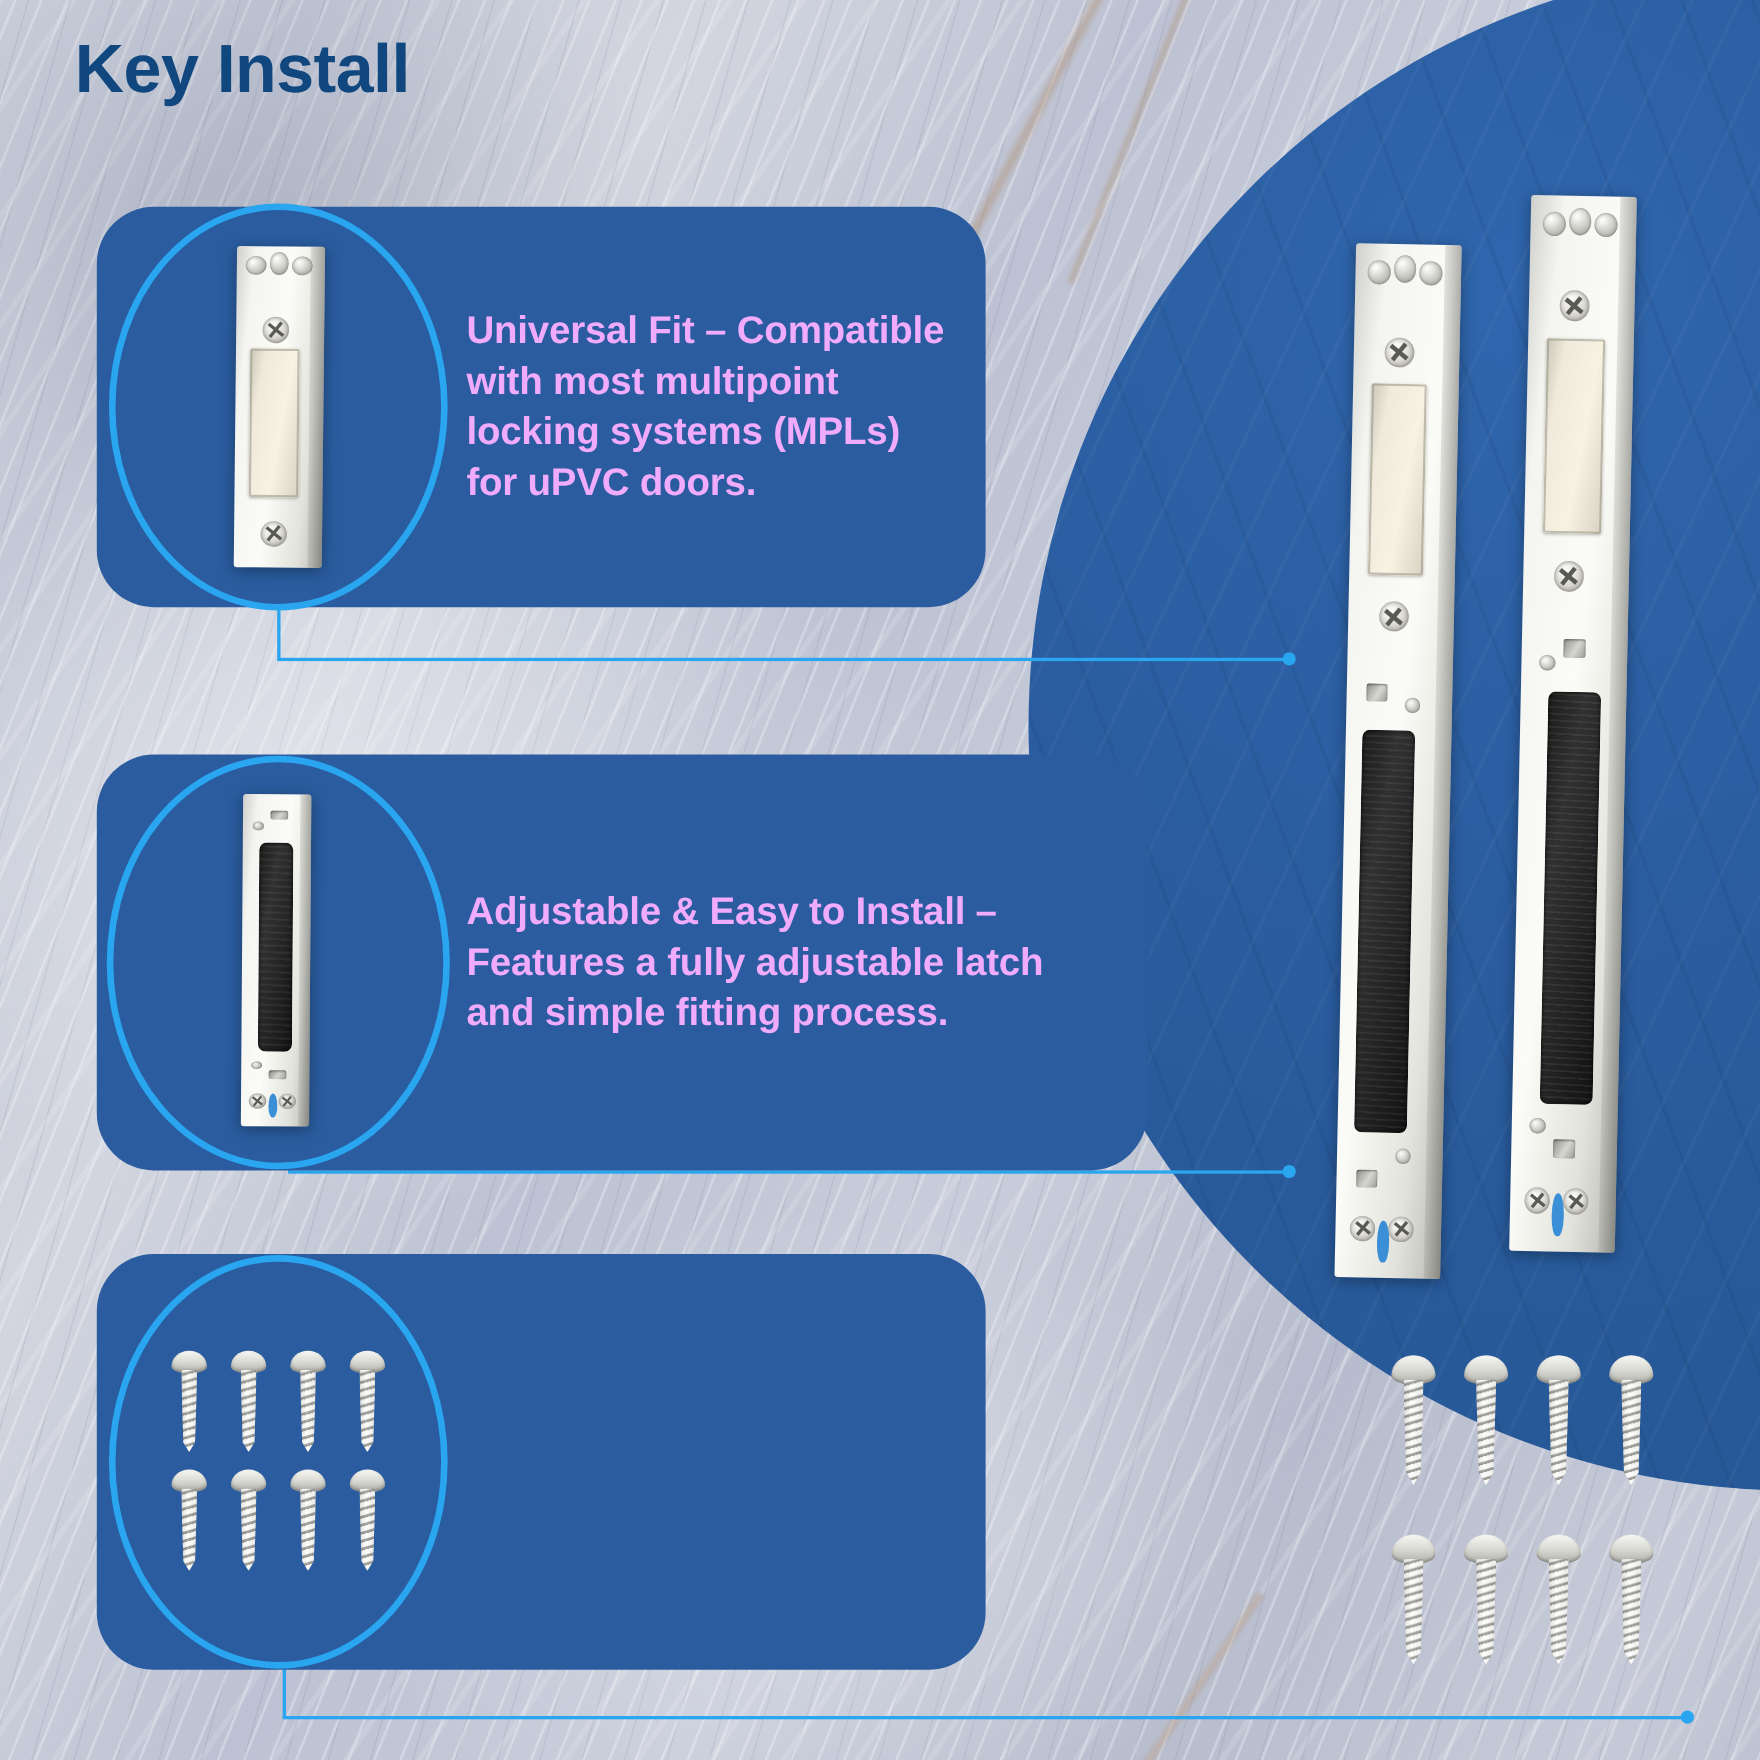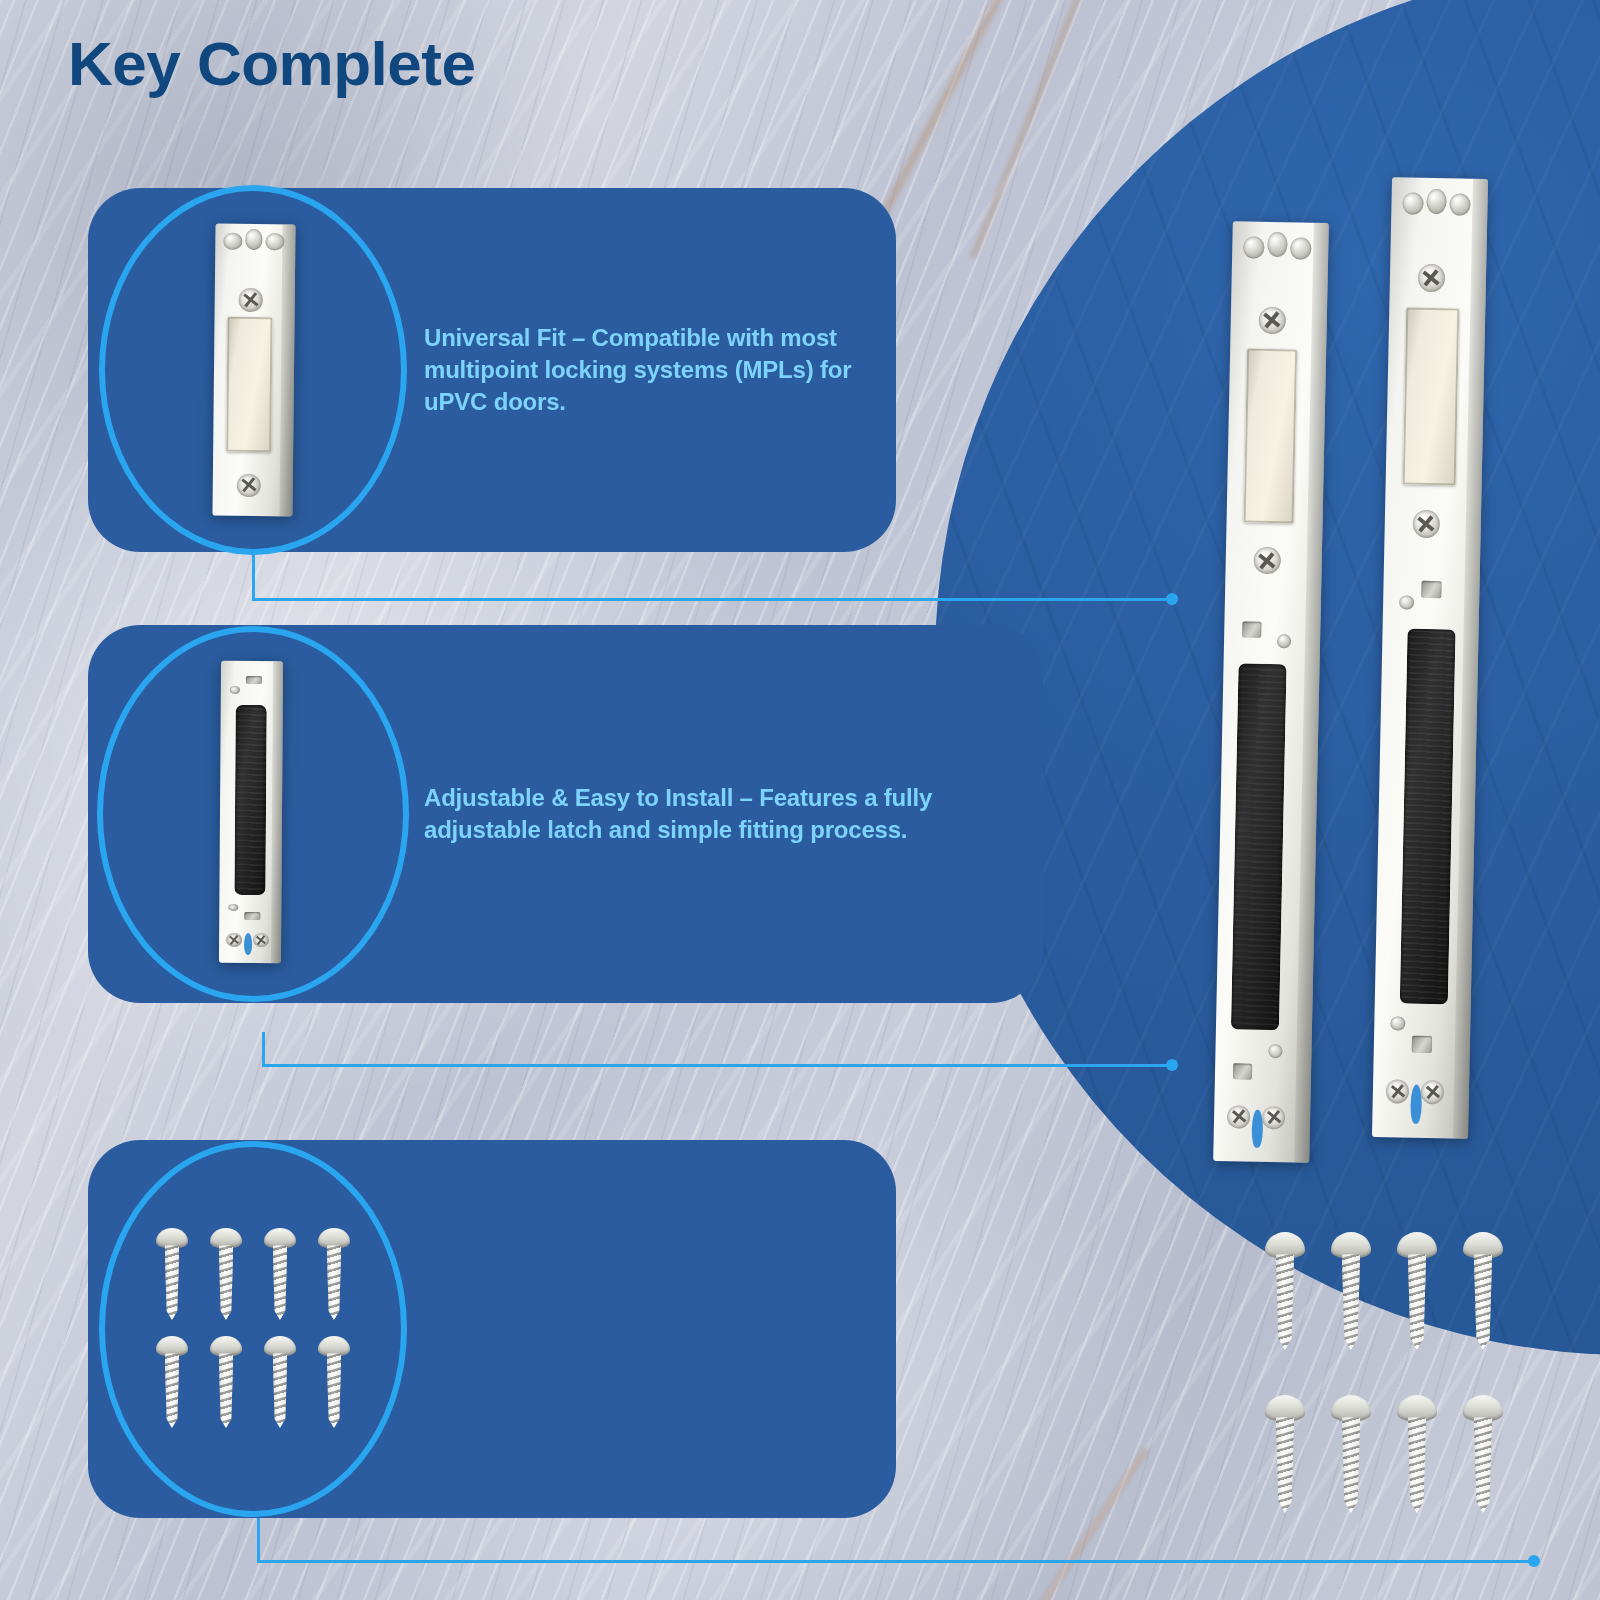--- a/index.html
+++ b/index.html
@@ -70,43 +70,43 @@
   }
 
   
   .card {
     position:absolute; z-index:5;
     background:#2a5c9f;
     border-radius:52px;
     display:flex; align-items:center;
   }
   #card-0 { left:88px; top:188px;  width:808px; height:364px; }
-  #card-1 { left:88px; top:625px;  width:955px; height:378px; }
+  #card-1 { left:88px; top:686px;  width:955px; height:378px; }
   #card-2 { left:88px; top:1140px; width:808px; height:378px; }
 
   .card-visual {
     position:relative;
     width:330px; height:100%;
     flex:none;
     display:flex; align-items:center; justify-content:center;
   }
   .ring {
     position:absolute; left:50%; top:50%;
     transform:translate(-50%,-50%);
     border:6px solid #29a6ef;
     border-radius:50%;
   }
   #ring-0 { width:308px; height:370px; }
   #ring-1 { width:312px; height:376px; }
   #ring-2 { width:308px; height:376px; }
 
   .card-text {
     padding:0 28px 0 6px;
-    color:#7dd3fc;
-    font-size:24px;
+    color:#f0abfc;
+    font-size:35px;
     font-weight:bold;
     line-height:1.32;
     letter-spacing:-.2px;
   }
 
   
   .conn { position:absolute; z-index:4; }
   .conn .v { position:absolute; width:3px; background:#29a6ef; }
   .conn .h { position:absolute; height:3px; background:#29a6ef; }
   .conn .dot {
@@ -281,21 +281,21 @@
   <div class="v" style="left:262px;top:1032px;height:34px;"></div>
   <div class="h" style="left:262px;top:1064px;width:908px;"></div>
   <div class="dot" style="left:1172px;top:1065px;"></div>
 </div>
 <div class="conn" style="left:0;top:0;width:1600px;height:1600px;">
   <div class="v" style="left:257px;top:1512px;height:50px;"></div>
   <div class="h" style="left:257px;top:1560px;width:1275px;"></div>
   <div class="dot" style="left:1534px;top:1561px;"></div>
 </div>
 
-<div class="page-title">Key Complete</div>
+<div class="page-title">Key Install</div>
 
 <div class="card" id="card-0">
   <div class="card-visual">
     <div class="ring" id="ring-0"></div>
     <div class="plate" style="position:absolute;left:126px;top:36px;width:80px;height:292px;transform:rotate(0.6deg);">
       <div class="edge"></div>
       <div class="hole" style="left:10%;top:3.0%;width:24%;height:6.0%;"></div>
       <div class="hole" style="left:37%;top:1.8%;width:22%;height:7.0%;"></div>
       <div class="hole" style="left:62%;top:3.0%;width:24%;height:6.0%;"></div>
       <div class="screw" style="left:30%;top:22.0%;width:30%;height:8.0%;"></div>

